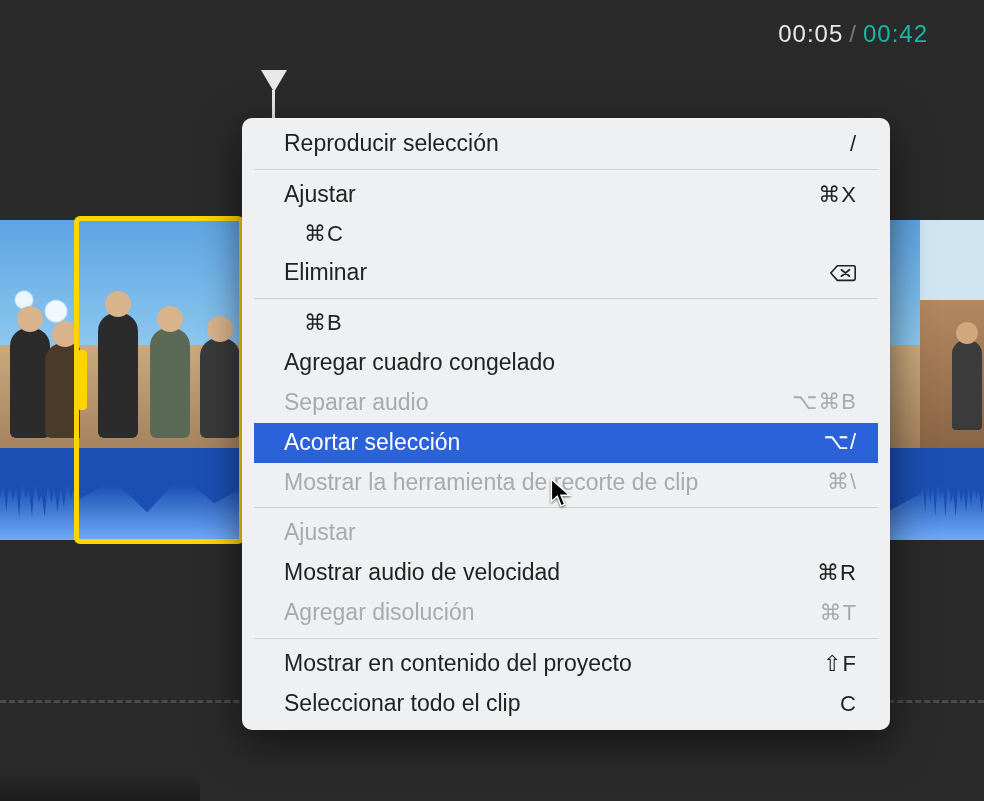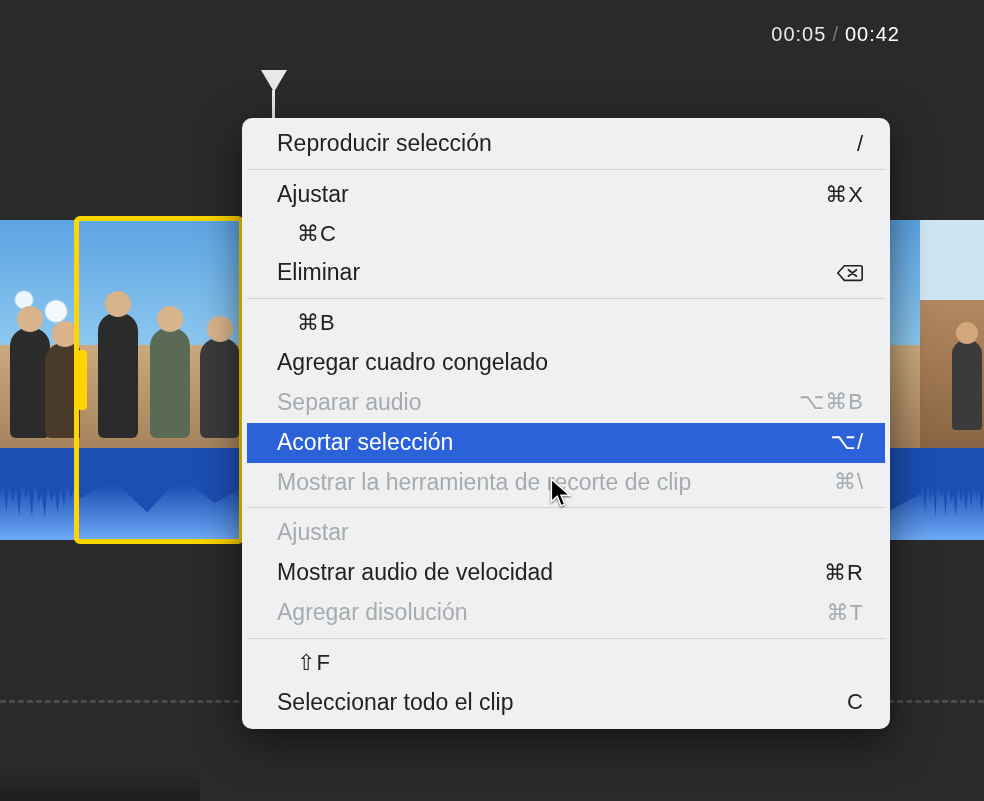--- a/index.html
+++ b/index.html
@@ -9,28 +9,28 @@
     background: #2a2a2a;
     position: relative;
   }
 
   
   .top-bar {
     height: 68px;
     display: flex;
     align-items: center;
     justify-content: flex-end;
-    padding-right: 84px;
-    font-size: 20px;
+    padding-right: 56px;
+    font-size: 24px;
     font-weight: 400;
     letter-spacing: 1px;
   }
   .tc-current { color: #e8e8e8; }
   .tc-sep { color: #7a7a7a; margin: 0 6px; }
-  .tc-total { color: #ffffff; }
+  .tc-total { color: #14b8a6; }
 
   
   .playhead {
     position: absolute;
     left: 261px;
     top: 70px;
     width: 0; height: 0;
     border-left: 13px solid transparent;
     border-right: 13px solid transparent;
     border-top: 22px solid #e8e8e8;
@@ -179,21 +179,21 @@
 
   
   .menu {
     position: absolute;
     left: 242px;
     top: 118px;
     width: 648px;
     background: #eef0f1;
     border-radius: 10px;
     box-shadow: 0 12px 40px rgba(0,0,0,0.55);
-    padding: 6px 5px;
+    padding: 6px 12px;
     font-size: 23px;
     color: #222;
   }
   .menu-sep {
     height: 1px;
     background: #cfd2d4;
     margin: 5px 0;
   }
   .menu-item {
     display: flex;
@@ -388,20 +388,21 @@
     </div>
     <div class="menu-item disabled">
       <span class="label">Agregar disolución</span>
       <span class="shortcut">
         <span class="">⌘</span>
         <span class="key-letter">T</span>
       </span>
     </div>
     <div class="menu-sep"></div>
     <div class="menu-item">
+      <span class="label">Mostrar en contenido del proyecto</span>
       <span class="shortcut">
         <span class="">⇧</span>
         <span class="key-letter">F</span>
       </span>
     </div>
     <div class="menu-item">
       <span class="label">Seleccionar todo el clip</span>
       <span class="shortcut">
         <span class="key-letter">C</span>
       </span>

